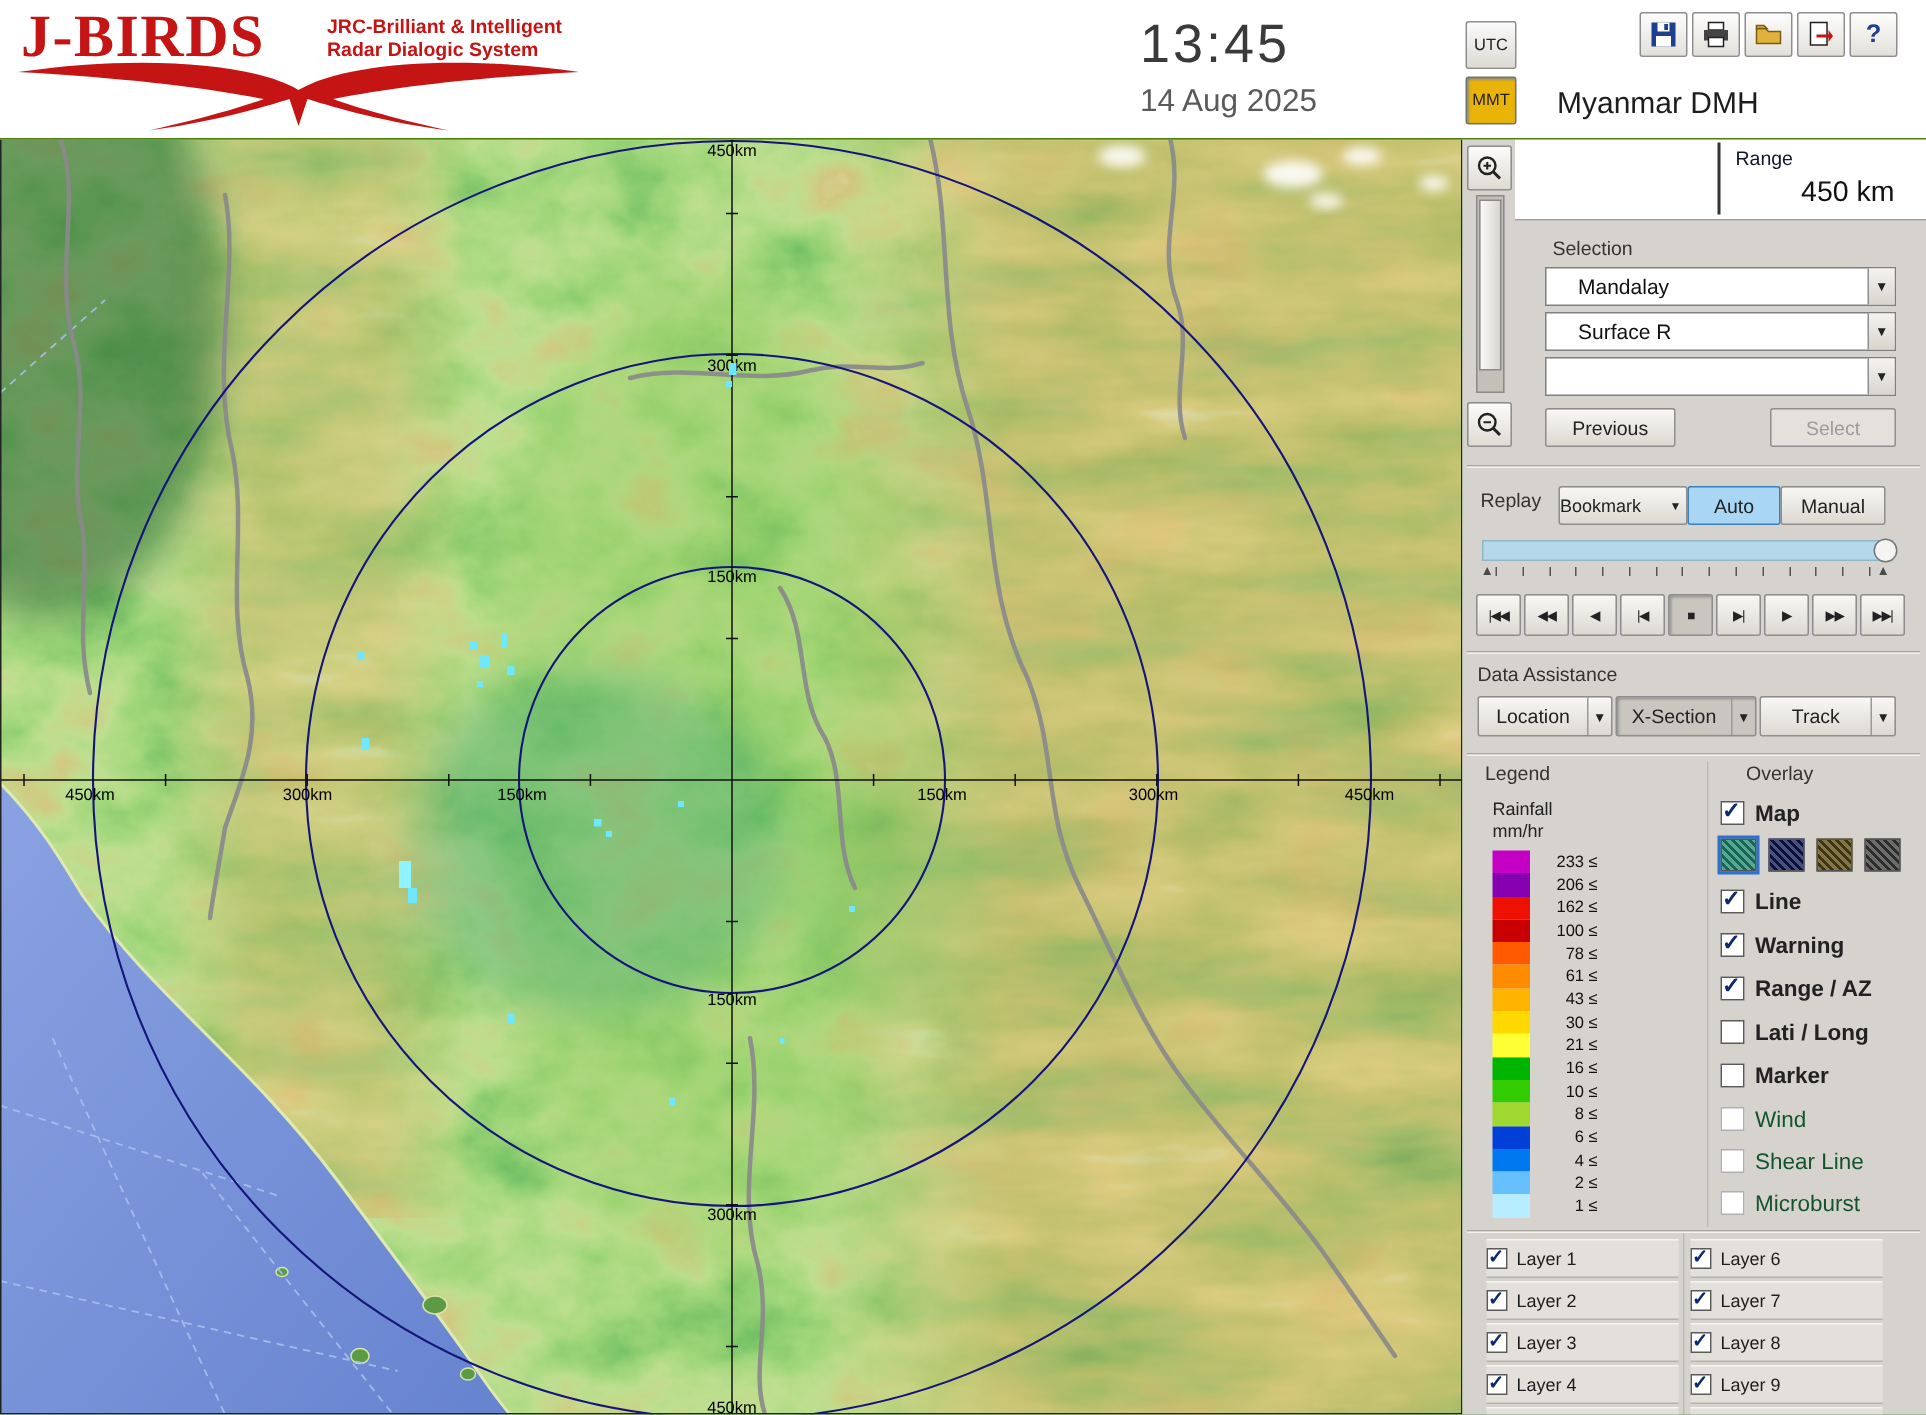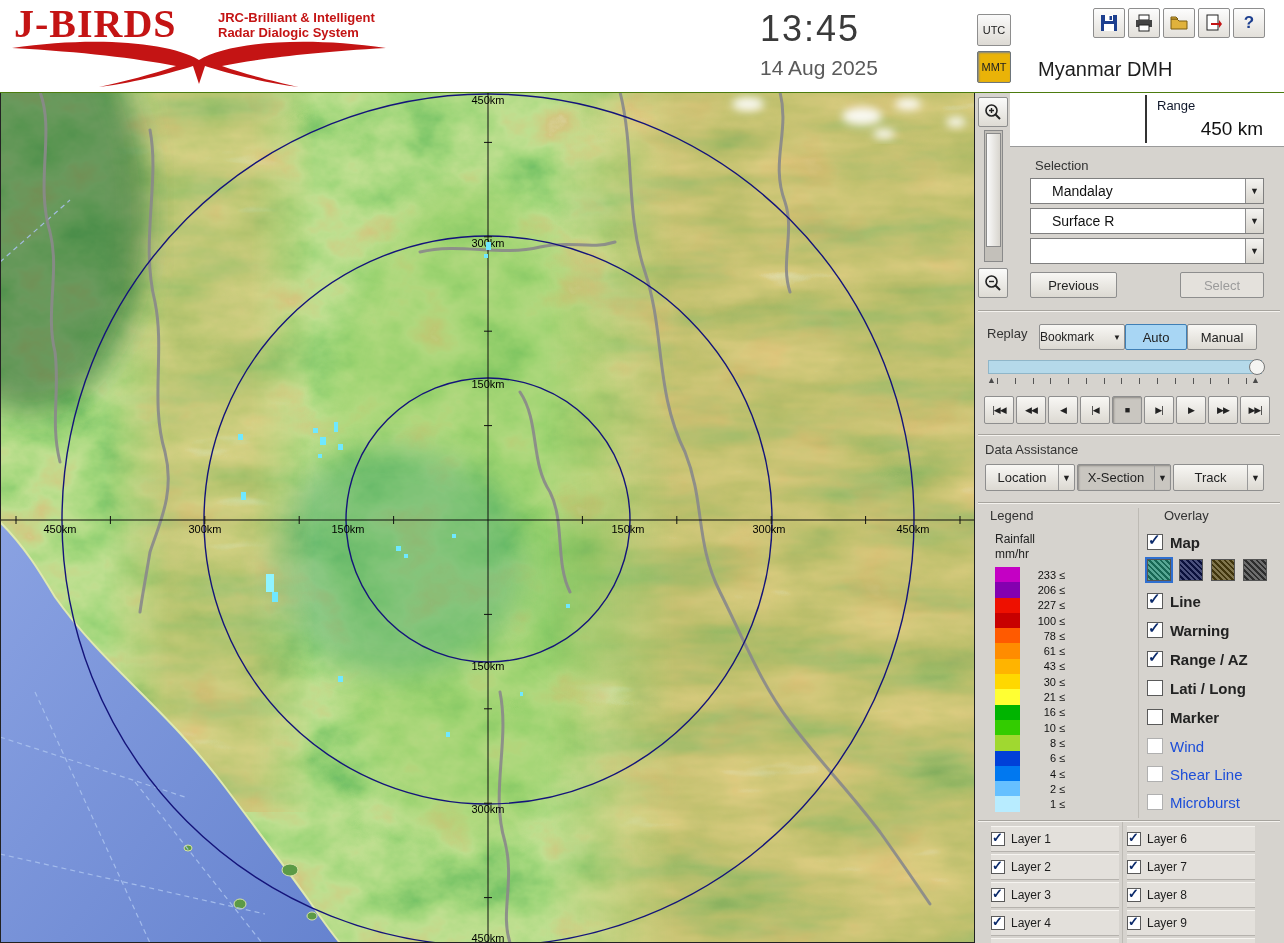--- a/index.html
+++ b/index.html
@@ -43,21 +43,21 @@
                 font-size:9px;color:#222;cursor:pointer}
   .sep{position:absolute;left:3px;width:302px;height:0;border-top:1px solid #a7a49e;border-bottom:1px solid #f4f2ee}
   .pb-btn{width:28px;height:26px;font-size:9px;letter-spacing:-1px;padding:0}
   .da-btn{height:25px;font-size:13px;display:flex;align-items:stretch;padding:0}
   .da-main{flex:1;display:flex;align-items:center;justify-content:center}
   .da-arrow{width:15px;border-left:1px solid #9a9a9a;display:flex;align-items:center;justify-content:center;font-size:9px}
   .cb{width:14px;height:14px;background:#fff;border:1px solid #5a5a5a;display:inline-block;position:relative;flex:none}
   .cb.checked::after{content:"✓";position:absolute;left:0px;top:-4px;font-size:15px;font-weight:bold;color:#0b2a6b}
   .ov-row{position:absolute;left:172px;display:flex;align-items:center;gap:7px;font-size:15px;
           font-weight:bold;color:#222;height:20px;cursor:pointer}
-  .ov-row.disabled{color:#1d4ed8;font-weight:normal}
+  .ov-row.disabled{color:#14532d;font-weight:normal}
   .ov-row.disabled .cb{border-color:#b0b0b0}
   .leg-row{display:flex;align-items:center;height:15.3px;font-size:11px;color:#111}
   .leg-sw{width:25px;height:15.3px;flex:none}
   .leg-val{width:30px;text-align:right;padding-left:6px}
   .leg-suf{padding-left:3px}
   .layer-row{position:absolute;width:128px;height:24px;background:#e3e0db;border-top:1px solid #f6f4f0;
              border-bottom:1px solid #b5b2ad;display:flex;align-items:center;gap:6px;font-size:12px;color:#1d1d1d;cursor:pointer}
   .layer-row .cb{width:12px;height:12px}
   .layer-row .cb.checked::after{font-size:13px;top:-3px}
   .swatch{width:22px;height:20px;border:1px solid #555;cursor:pointer;
@@ -423,21 +423,21 @@
         <span class="leg-val">233</span>
         <span class="leg-suf">≤</span>
       </div>
     <div class="leg-row">
         <span class="leg-sw" style="background-color: rgb(132, 0, 176);"></span>
         <span class="leg-val">206</span>
         <span class="leg-suf">≤</span>
       </div>
     <div class="leg-row">
         <span class="leg-sw" style="background-color: rgb(238, 16, 0);"></span>
-        <span class="leg-val">227</span>
+        <span class="leg-val">162</span>
         <span class="leg-suf">≤</span>
       </div>
     <div class="leg-row">
         <span class="leg-sw" style="background-color: rgb(200, 0, 0);"></span>
         <span class="leg-val">100</span>
         <span class="leg-suf">≤</span>
       </div>
     <div class="leg-row">
         <span class="leg-sw" style="background-color: rgb(255, 90, 0);"></span>
         <span class="leg-val">78</span>

